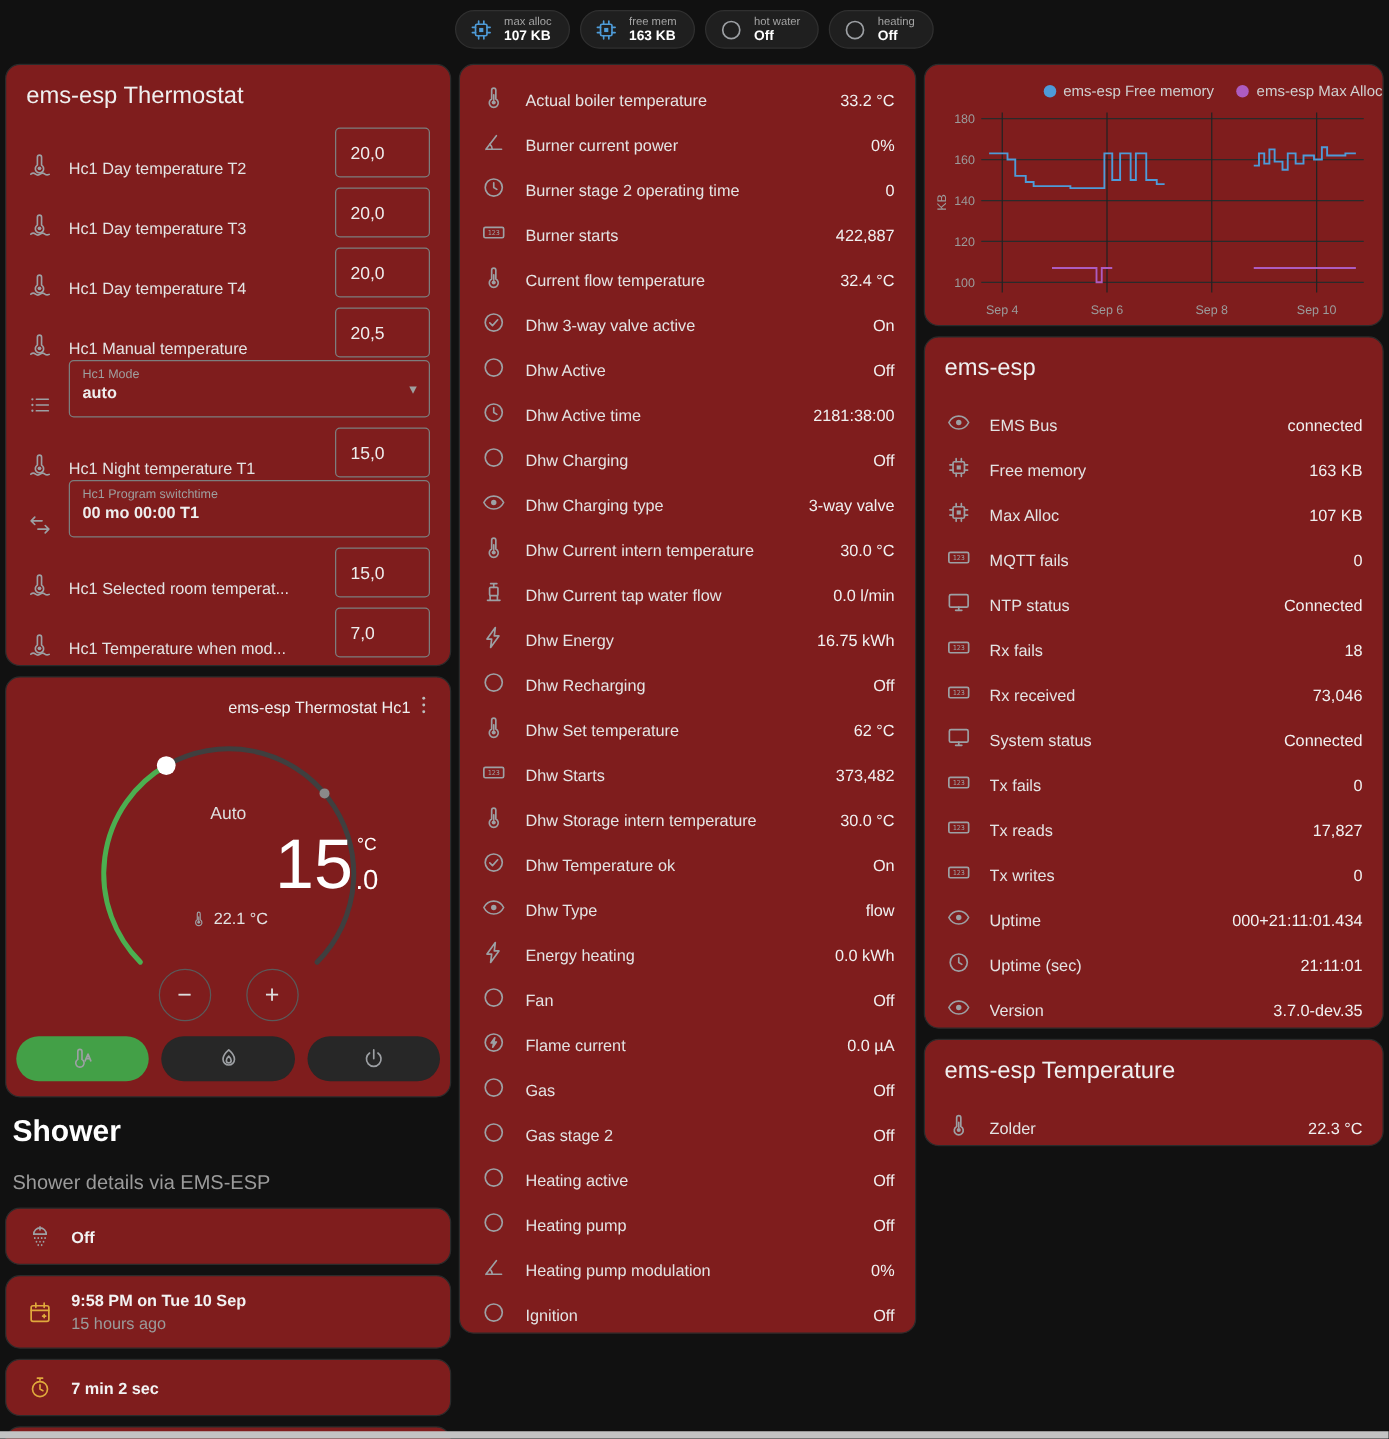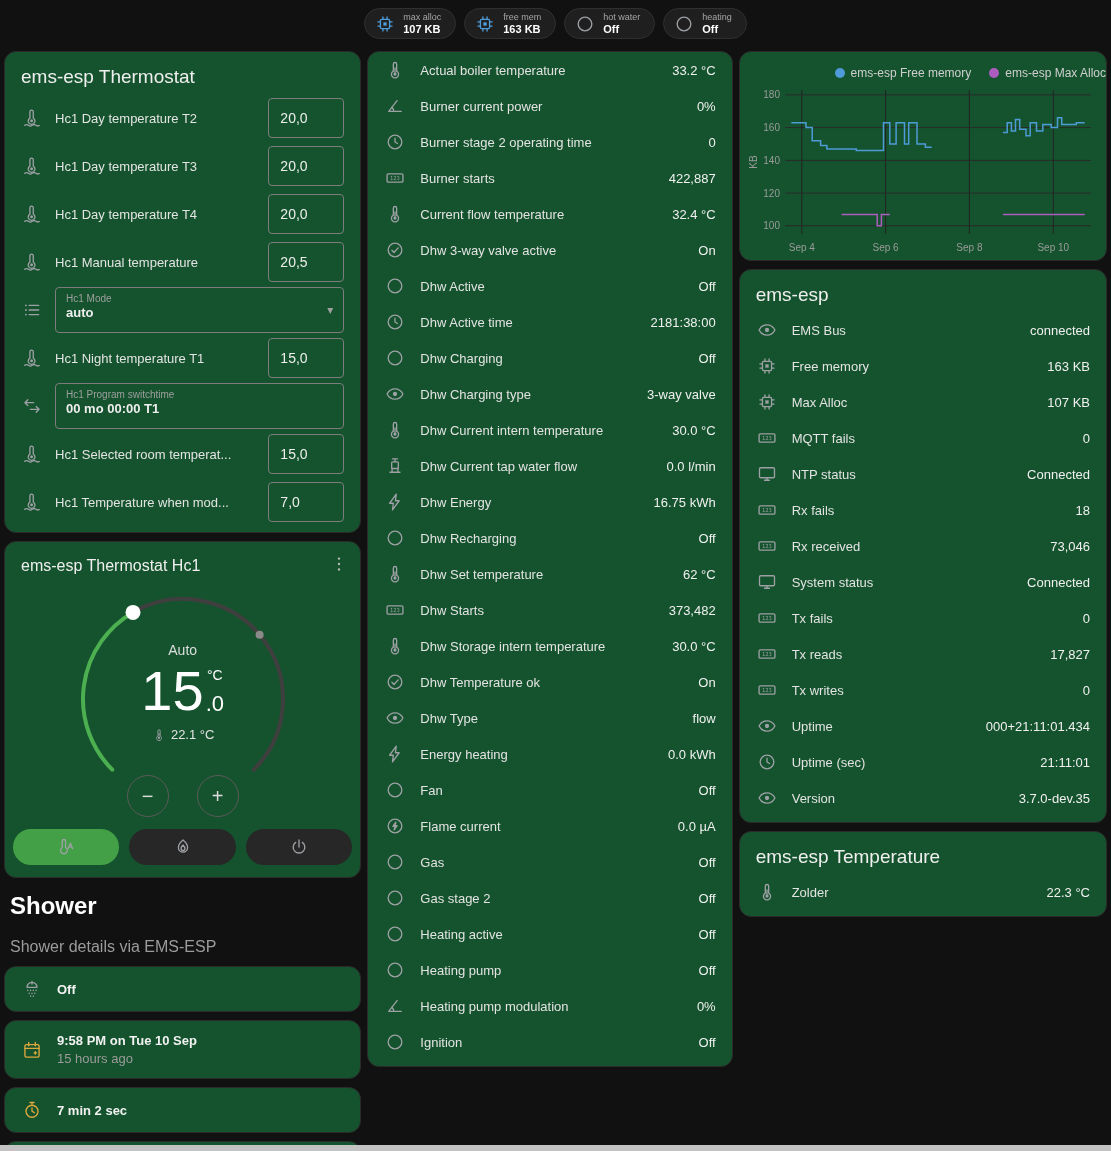--- a/index.html
+++ b/index.html
@@ -6,49 +6,49 @@
 html,body{width:1111px;height:1151px}
 body{background:#111;font-family:"Liberation Sans","DejaVu Sans",sans-serif;color:#e1e1e1;overflow:hidden;position:relative}
 .topbar{display:flex;justify-content:center;gap:8px;padding:8px 0 12px}
 .badge{display:flex;align-items:center;gap:7px;background:#1f1f1f;border:1px solid #303030;border-radius:16px;padding:3px 14px 3px 9px;height:31px;cursor:pointer}
 .badge-label{font-size:9px;color:#a5a5a5;line-height:11px}
 .badge-value{font-size:11px;font-weight:700;color:#fff;line-height:13px}
 .layout{display:flex;gap:6px;padding:0 4px;align-items:flex-start}
 .col-left{width:358px}
 .col-mid{width:366px}
 .col-right{width:369px}
-.card{background:#14532d;border:1px solid #2b2b2b;border-radius:12px;margin-bottom:8px;overflow:hidden}
+.card{background:#7f1d1d;border:1px solid #2b2b2b;border-radius:12px;margin-bottom:8px;overflow:hidden}
 .card-title{font-size:19px;font-weight:500;color:#efefef;padding:14px 16px 6px}
 .icon{display:inline-flex;width:22px;justify-content:center;flex:0 0 auto;color:#9da0a4}
 .icon svg{width:20px;height:20px}
 .icon svg *{fill:none;stroke:currentColor;stroke-width:1.6;stroke-linecap:round;stroke-linejoin:round}
 .icon svg .f{fill:currentColor;stroke:none}
 .icon svg .t{font-size:6.5px;font-family:"DejaVu Sans Mono",monospace;text-anchor:middle}
 
-.t-row{display:flex;align-items:center;gap:12px;min-height:48px;padding:0 16px}
+.t-row{display:flex;align-items:flex-end;gap:12px;min-height:48px;padding:0 16px}
 .t-name{flex:1;font-size:13px;color:#e3e3e3}
 .numbox{width:76px;height:40px;border:1px solid #7d7d7d;border-radius:4px;display:flex;align-items:center;padding:0 11px;font-size:14px;color:#eee;cursor:text}
 .bigbox{flex:1;min-height:46px;border:1px solid #7d7d7d;border-radius:4px;padding:5px 10px;position:relative;cursor:pointer}
 .mini{font-size:10px;color:#9f9f9f}
 .bval{font-size:13px;font-weight:600;color:#eee;margin-top:1px}
 .caret{position:absolute;right:10px;top:50%;transform:translateY(-50%);color:#9f9f9f;font-size:12px}
 
-.e-row{display:flex;align-items:center;gap:14px;height:36px;padding:0 16px;font-size:13px;cursor:pointer}
+.e-row{display:flex;align-items:flex-end;gap:14px;height:36px;padding:0 16px;font-size:13px;cursor:pointer}
 .e-name{flex:1;color:#e3e3e3;white-space:nowrap;overflow:hidden;text-overflow:ellipsis}
 .e-value{white-space:nowrap;color:#f0f0f0}
 .rows{padding-bottom:6px}
 
 .dial-header{display:flex;align-items:center;padding:12px 10px 0 16px}
-.dial-title{flex:1;text-align:left;font-size:16px;font-weight:500;color:#efefef}
+.dial-title{flex:1;text-align:right;font-size:13px;font-weight:500;color:#efefef}
 .menu-btn{background:none;border:none;color:#bdbdbd;cursor:pointer}
 .dial-wrap{position:relative;width:240px;margin:2px auto 0}
 .dial-wrap svg{display:block}
 .dial-overlay{position:absolute;inset:0;text-align:center;pointer-events:none}
 .dial-mode{position:absolute;top:63px;width:100%;font-size:14px;color:#dedede}
-.dial-temp{position:absolute;top:84px;width:100%;display:flex;justify-content:center;align-items:flex-start;gap:2px}
+.dial-temp{position:absolute;top:84px;width:100%;display:flex;justify-content:flex-end;align-items:flex-start;gap:2px}
 .dial-temp .big{font-size:56px;line-height:56px;color:#fff}
 .dial-temp .side{display:flex;flex-direction:column;justify-content:space-between;height:54px;padding-top:4px}
 .dial-temp .unit{font-size:14px;color:#fff}
 .dial-temp .dec{font-size:22px;color:#fff}
 .dial-current{position:absolute;top:148px;width:100%;display:flex;justify-content:center;align-items:center;gap:4px;font-size:13px;color:#e3e3e3}
 .dial-current .icon{width:16px}.dial-current .icon svg{width:14px;height:14px}
 .stepper{display:flex;justify-content:center;gap:28px;margin-top:-44px;position:relative}
 .step-btn{width:42px;height:42px;border-radius:50%;border:1px solid #5a5a5a;background:transparent;color:#ddd;font-size:20px;cursor:pointer}
 .mode-row{display:flex;gap:10px;padding:0 8px;margin:12px 0 12px}
 .mode-btn{flex:1;height:36px;border-radius:18px;border:none;background:#272727;color:#9da0a4;display:flex;align-items:center;justify-content:center;cursor:pointer}

